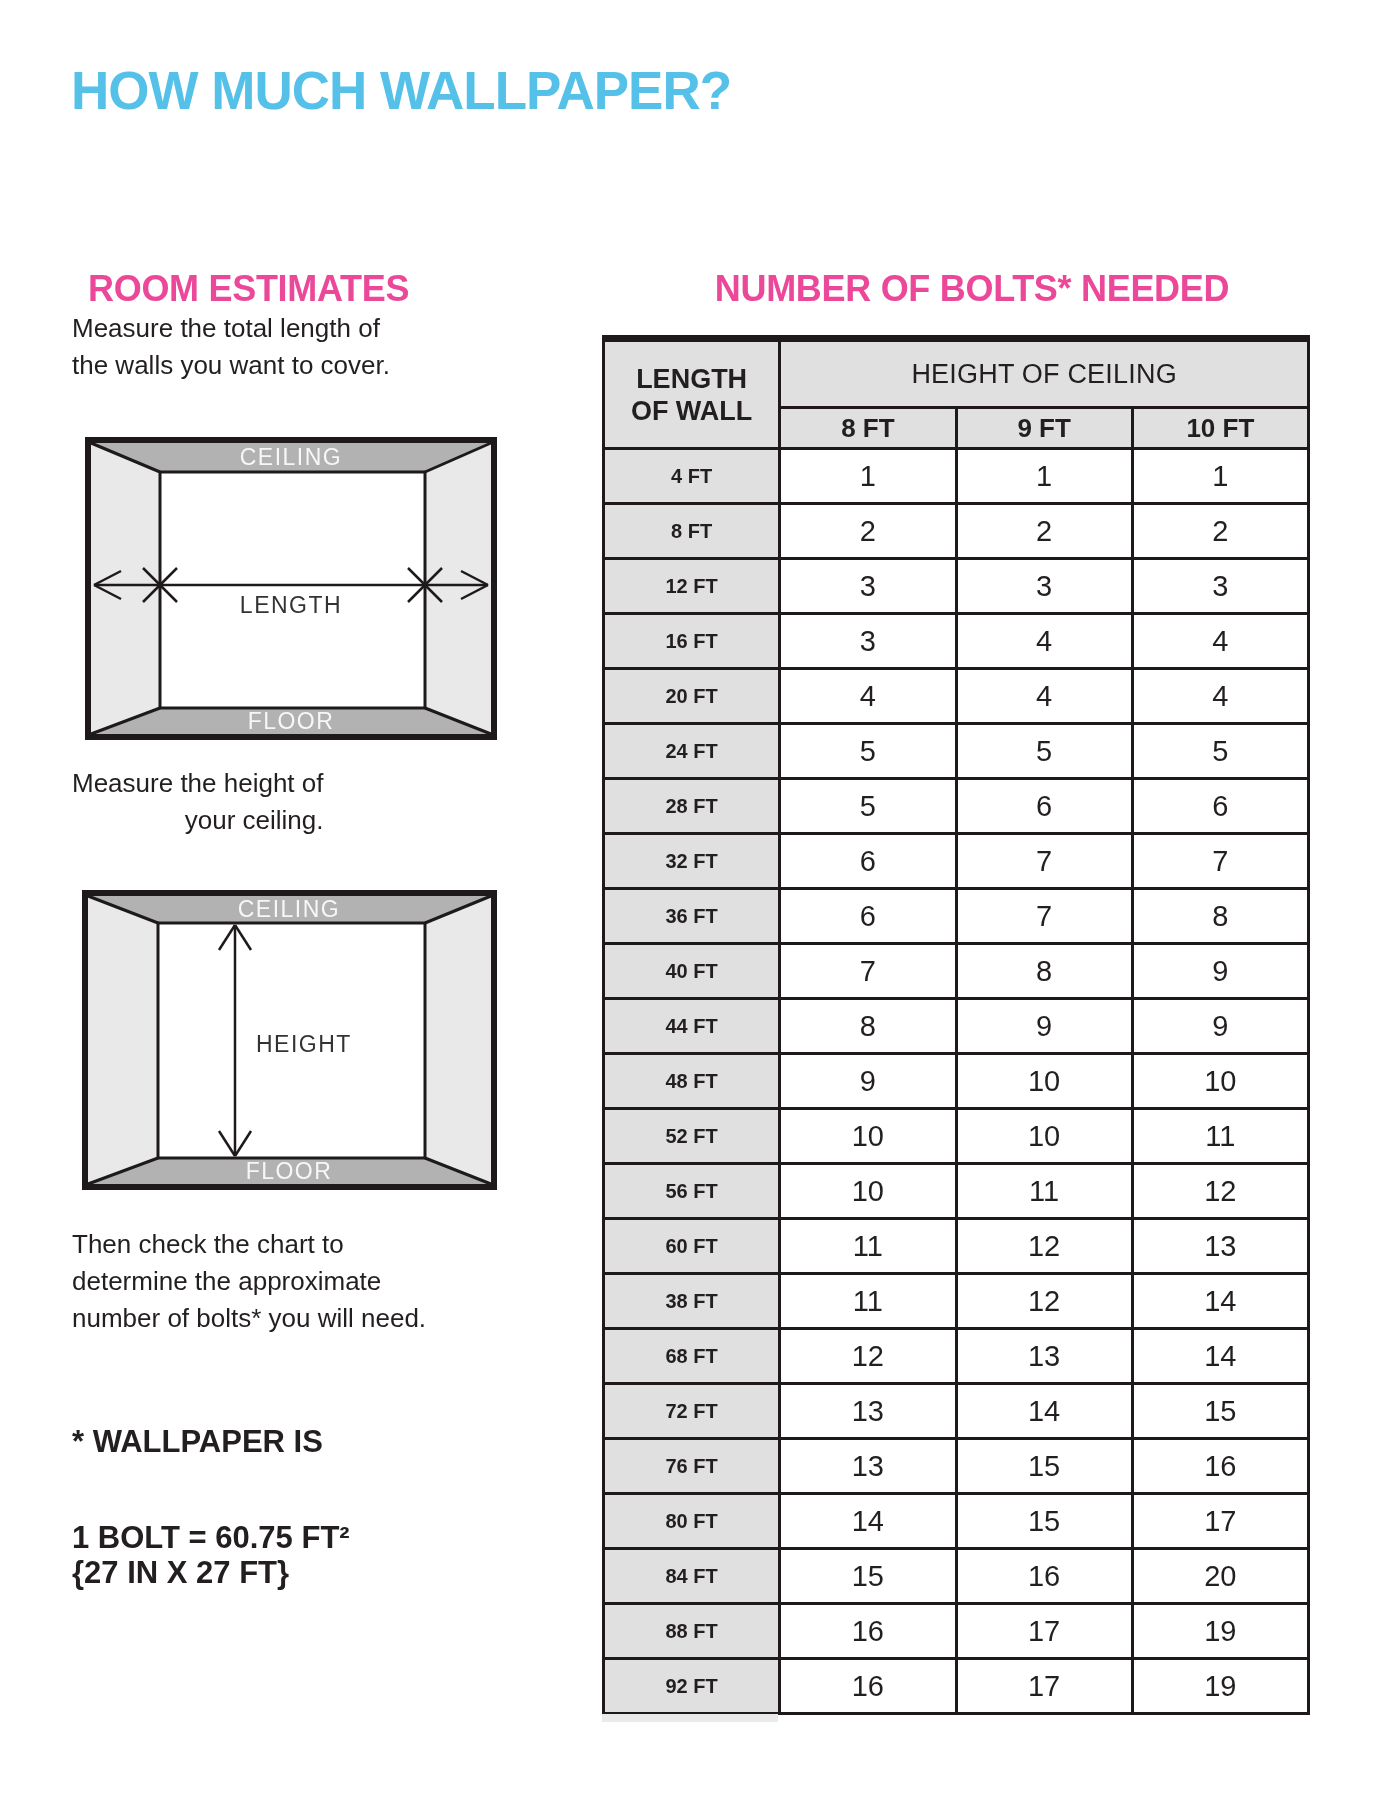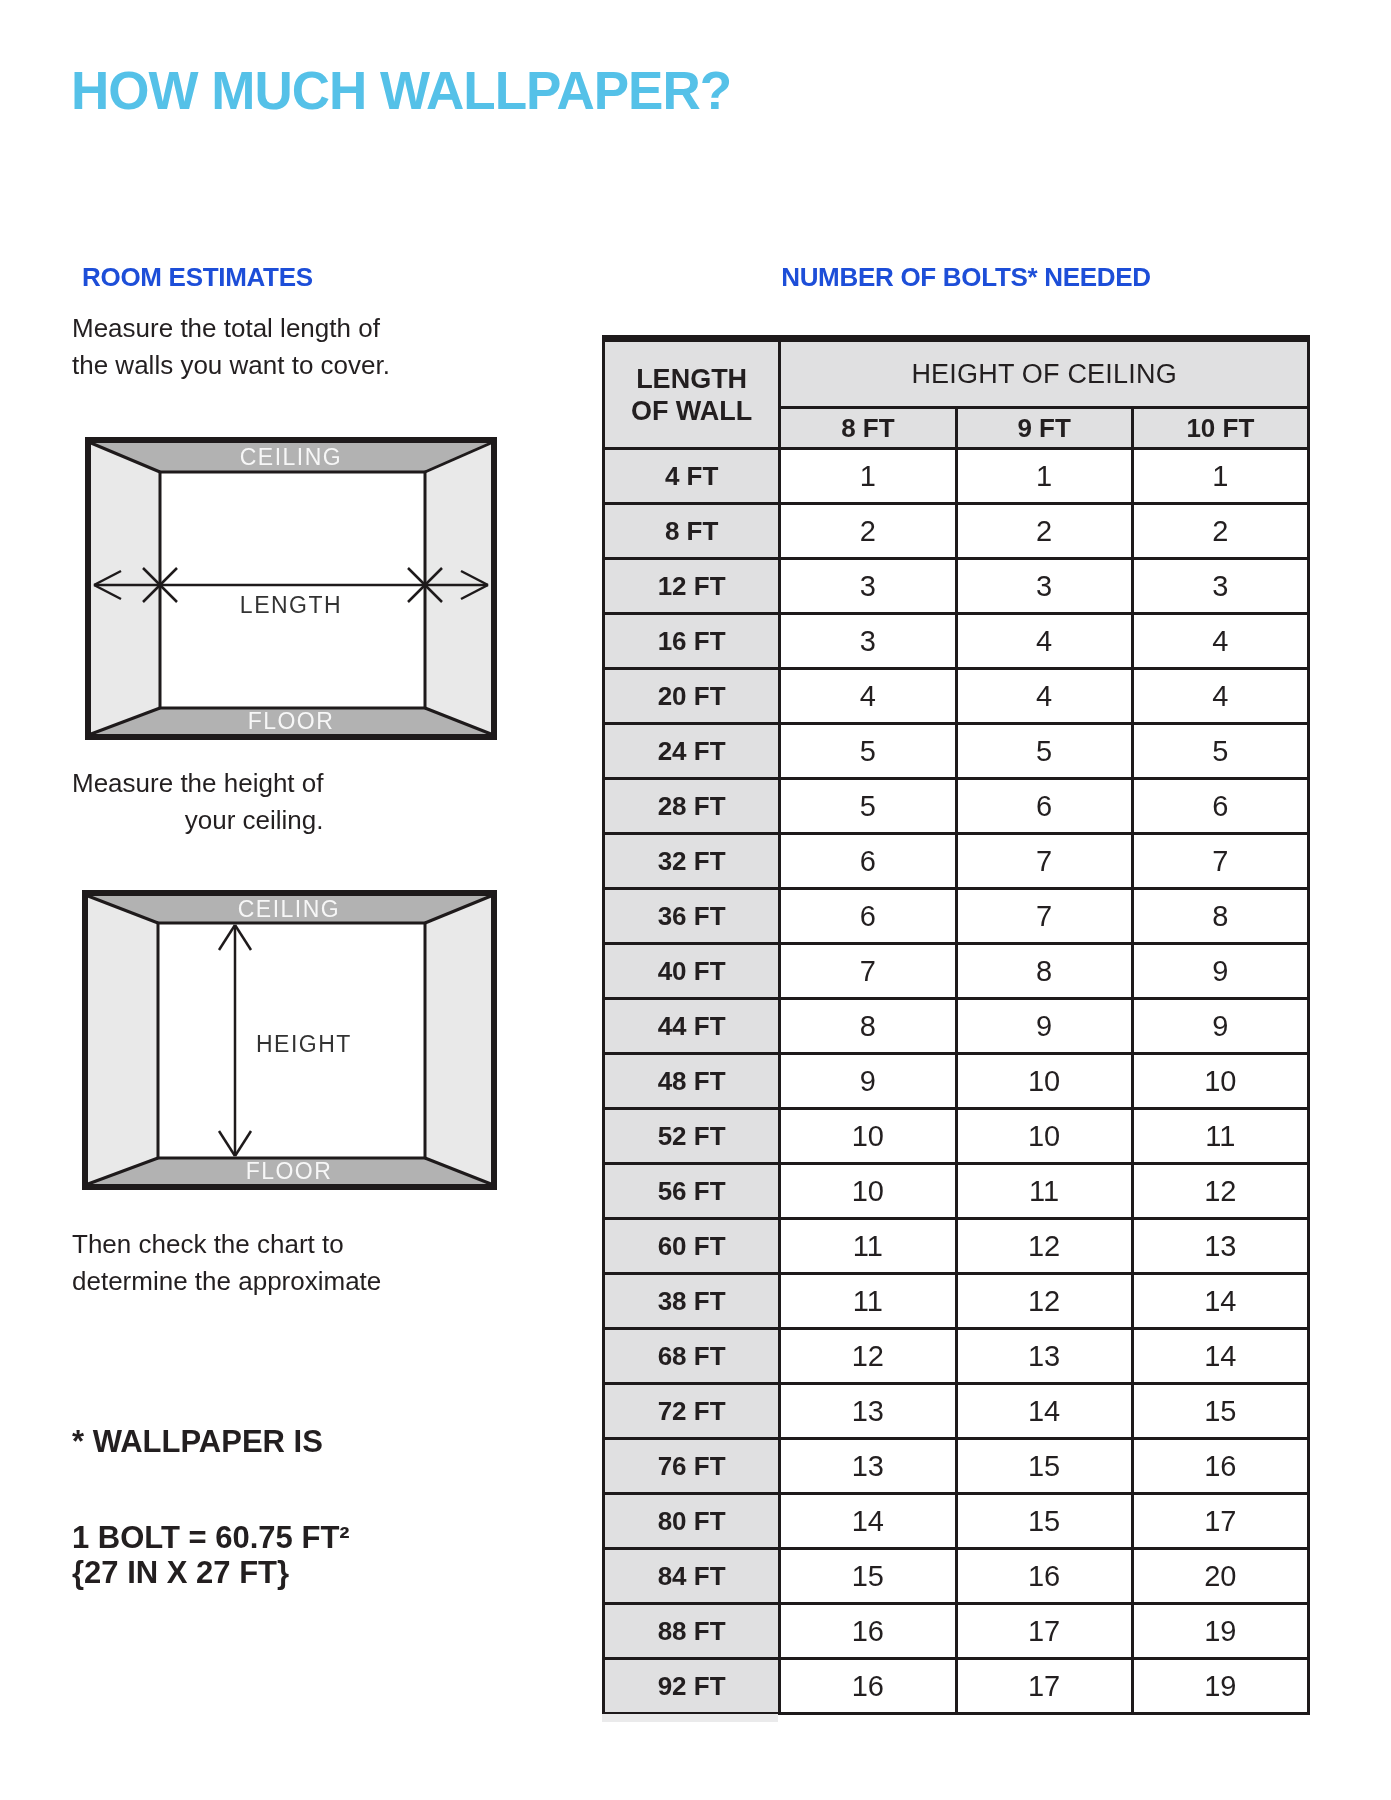--- a/index.html
+++ b/index.html
@@ -10,22 +10,22 @@
   }
   .abs { position:absolute; }
 
   
   .page-title {
     left:71px; top:60px; margin:0;
     font-size:53px; font-weight:bold; letter-spacing:-1px;
     color:#55c1e8; white-space:nowrap;
   }
   .blue-heading {
-    margin:10px; font-size:26px; font-weight:bold; letter-spacing:-0.3px;
-    color:#1d4ed8; white-space:nowrap;
+    margin:16px; font-size:36px; font-weight:bold; letter-spacing:-0.3px;
+    color:#ec4899; white-space:nowrap;
   }
   .room-estimates-heading { left:72px; top:252px; }
   .table-heading { left:602px; top:252px; width:708px; text-align:center; }
 
   .body-text { margin:0; font-size:26px; line-height:37px; color:#231f20; }
   .para1 { left:72px; top:310px; }
   .para2 { left:72px; top:765px;text-align:right; }
   .para3 { left:72px; top:1226px; }
 
   .bold-note { margin:0; font-size:31px; line-height:35px; font-weight:bold; }
@@ -57,21 +57,21 @@
   td.group {
     background:#e0e0e1; font-weight:normal; font-size:27px;
     height:64px; letter-spacing:0.2px;
   }
   td.subhead {
     background:#e0e0e1; font-weight:bold; font-size:26px;
     height:38px; border-left:none; border-right:none;
   }
   td.rowhead {
     background:#e0e0e1; border-right:7px solid #1e1a1b;
-    font-weight:bold; font-size:26px; height:52px;
+    font-weight:bold; font-size:20px; height:52px;
   }
   td.val { background:#ffffff; font-size:29px; height:52px; }
   .table-strip {
     position:absolute; left:602px; top:1714px; width:176px; height:8px;
     background:#eaeaeb;
   }
 </style>
 </head>
 <body>
 
@@ -142,20 +142,21 @@
     </g>
     <text x="207" y="27" text-anchor="middle" class="diag-label-light">CEILING</text>
     <text x="207" y="289" text-anchor="middle" class="diag-label-light">FLOOR</text>
     <text x="174" y="162" text-anchor="start" class="diag-label-dark">HEIGHT</text>
   </svg>
 </div>
 
 <p class="abs body-text para3">
   <span>Then check the chart to</span><br>
   <span>determine the approximate</span><br>
+  <span>number of bolts* you will need.</span>
 </p>
 
 <p class="abs bold-note footnote">
   <span>* WALLPAPER IS</span><br>
 </p>
 
 <p class="abs bold-note bolt-info">
   <span>1 BOLT = 60.75 FT²</span><br>
   <span>{27 IN X 27 FT}</span>
 </p>

